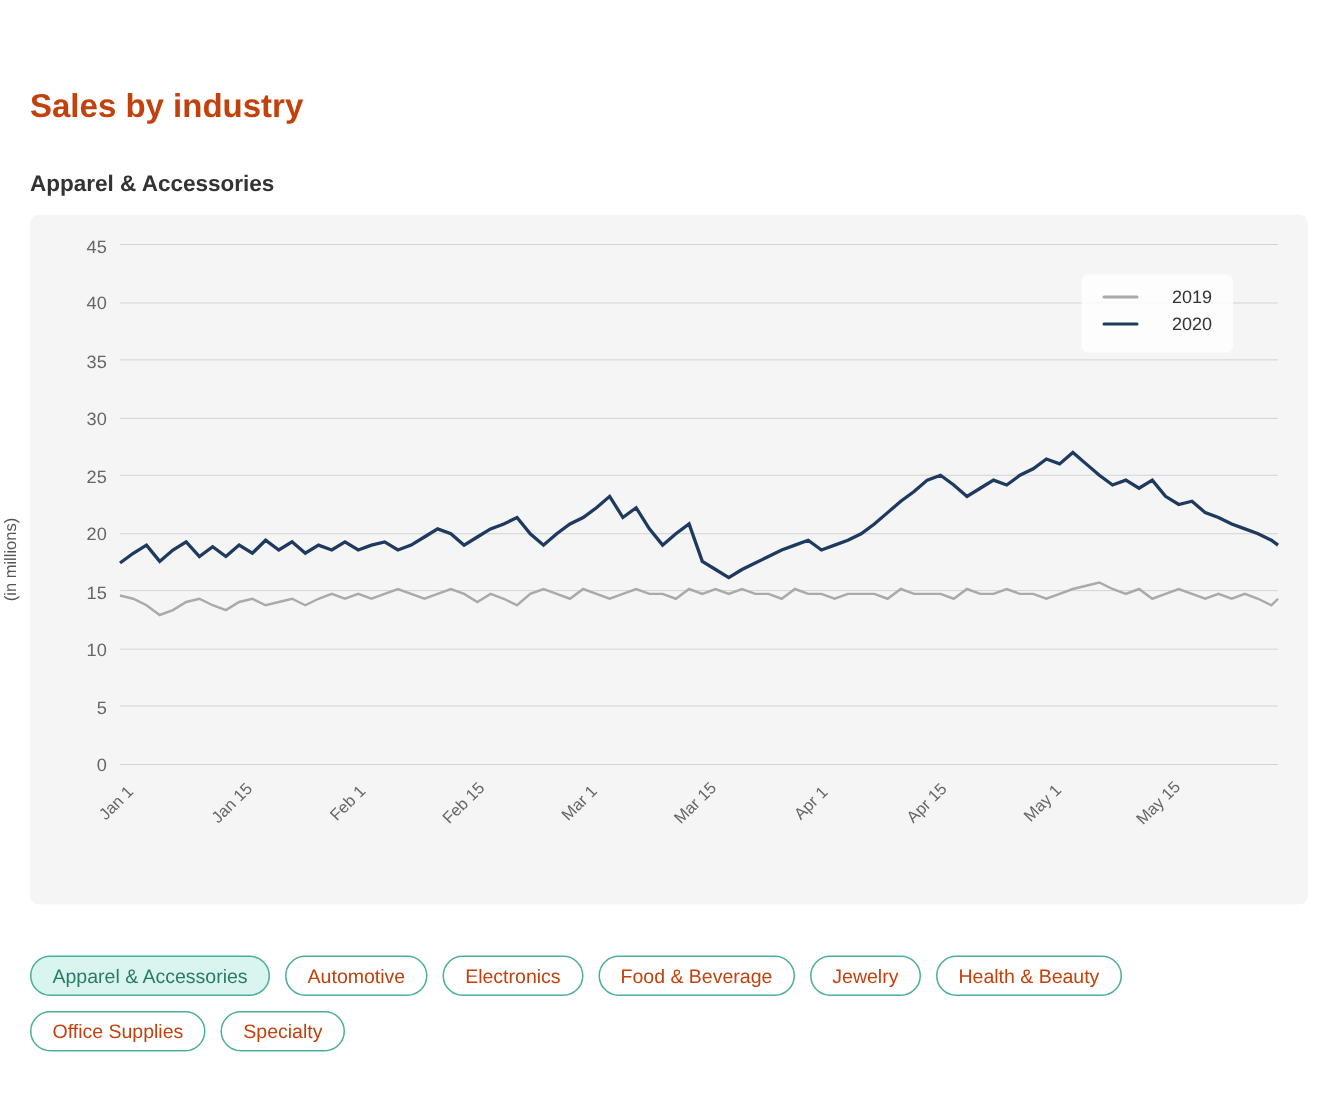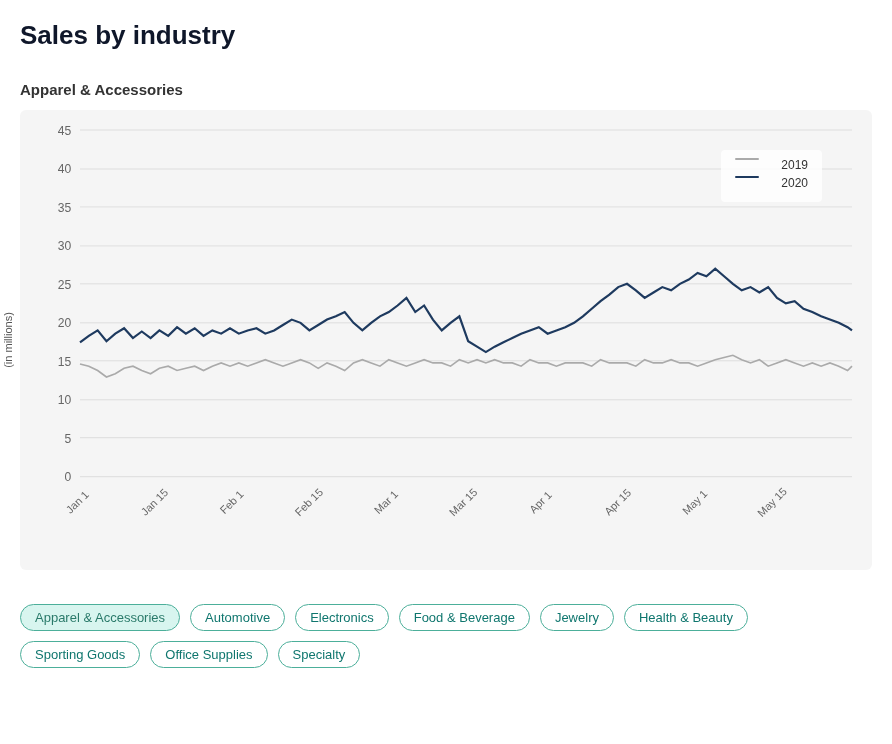--- a/index.html
+++ b/index.html
@@ -5,24 +5,25 @@
     * { box-sizing: border-box; margin: 0; padding: 0; }
     body {
       font-family: -apple-system, BlinkMacSystemFont, 'Segoe UI', sans-serif;
       background: #fff;
       color: #333;
       width: 892px;
       min-height: 744px;
       padding: 20px 20px 20px 20px;
     }
     .page-title {
-      font-size: 26px;
+      font-size: 22px;
       font-weight: 700;
-      color: #0f172a;
+      color: #c2410c;
       margin-bottom: 30px;
+      margin-top: 38px;
     }
     .chart-section-label {
       font-size: 15px;
       font-weight: 600;
       color: #333;
       margin-bottom: 12px;
     }
     .chart-container {
       background: #f5f5f5;
       border-radius: 6px;
@@ -57,40 +58,41 @@
       position: absolute;
       top: 20px;
       right: 30px;
       background: rgba(255,255,255,0.8);
       padding: 8px 14px;
       border-radius: 4px;
       font-size: 12px;
     }
     .legend-item {
       display: flex;
+      align-items: center;
       gap: 22px;
       margin-bottom: 4px;
     }
     .legend-line {
       width: 24px;
       height: 2px;
       border-radius: 1px;
     }
     .tags-container {
       display: flex;
       flex-wrap: wrap;
       gap: 10px;
       padding-top: 4px;
     }
     .tag {
       border: 1.5px solid #4caf9a;
       border-radius: 20px;
       padding: 5px 14px;
       font-size: 13px;
-      color: #0f766e;
+      color: #c2410c;
       cursor: pointer;
       background: transparent;
       white-space: nowrap;
     }
     .tag.active {
       background: #d8f5ef;
       border-color: #4caf9a;
       color: #2a7a6a;
       font-weight: 500;
     }
@@ -178,16 +180,15 @@
   </div>
 </div>
 
 <div class="tags-container" id="tags-container">
 <button class="tag active">Apparel &amp; Accessories</button>
     <button class="tag">Automotive</button>
     <button class="tag">Electronics</button>
     <button class="tag">Food &amp; Beverage</button>
     <button class="tag">Jewelry</button>
     <button class="tag">Health &amp; Beauty</button>
-    <button class="tag">Sporting Goods</button>
     <button class="tag">Office Supplies</button>
     <button class="tag">Specialty</button>
   </div>
 
 </body></html>

